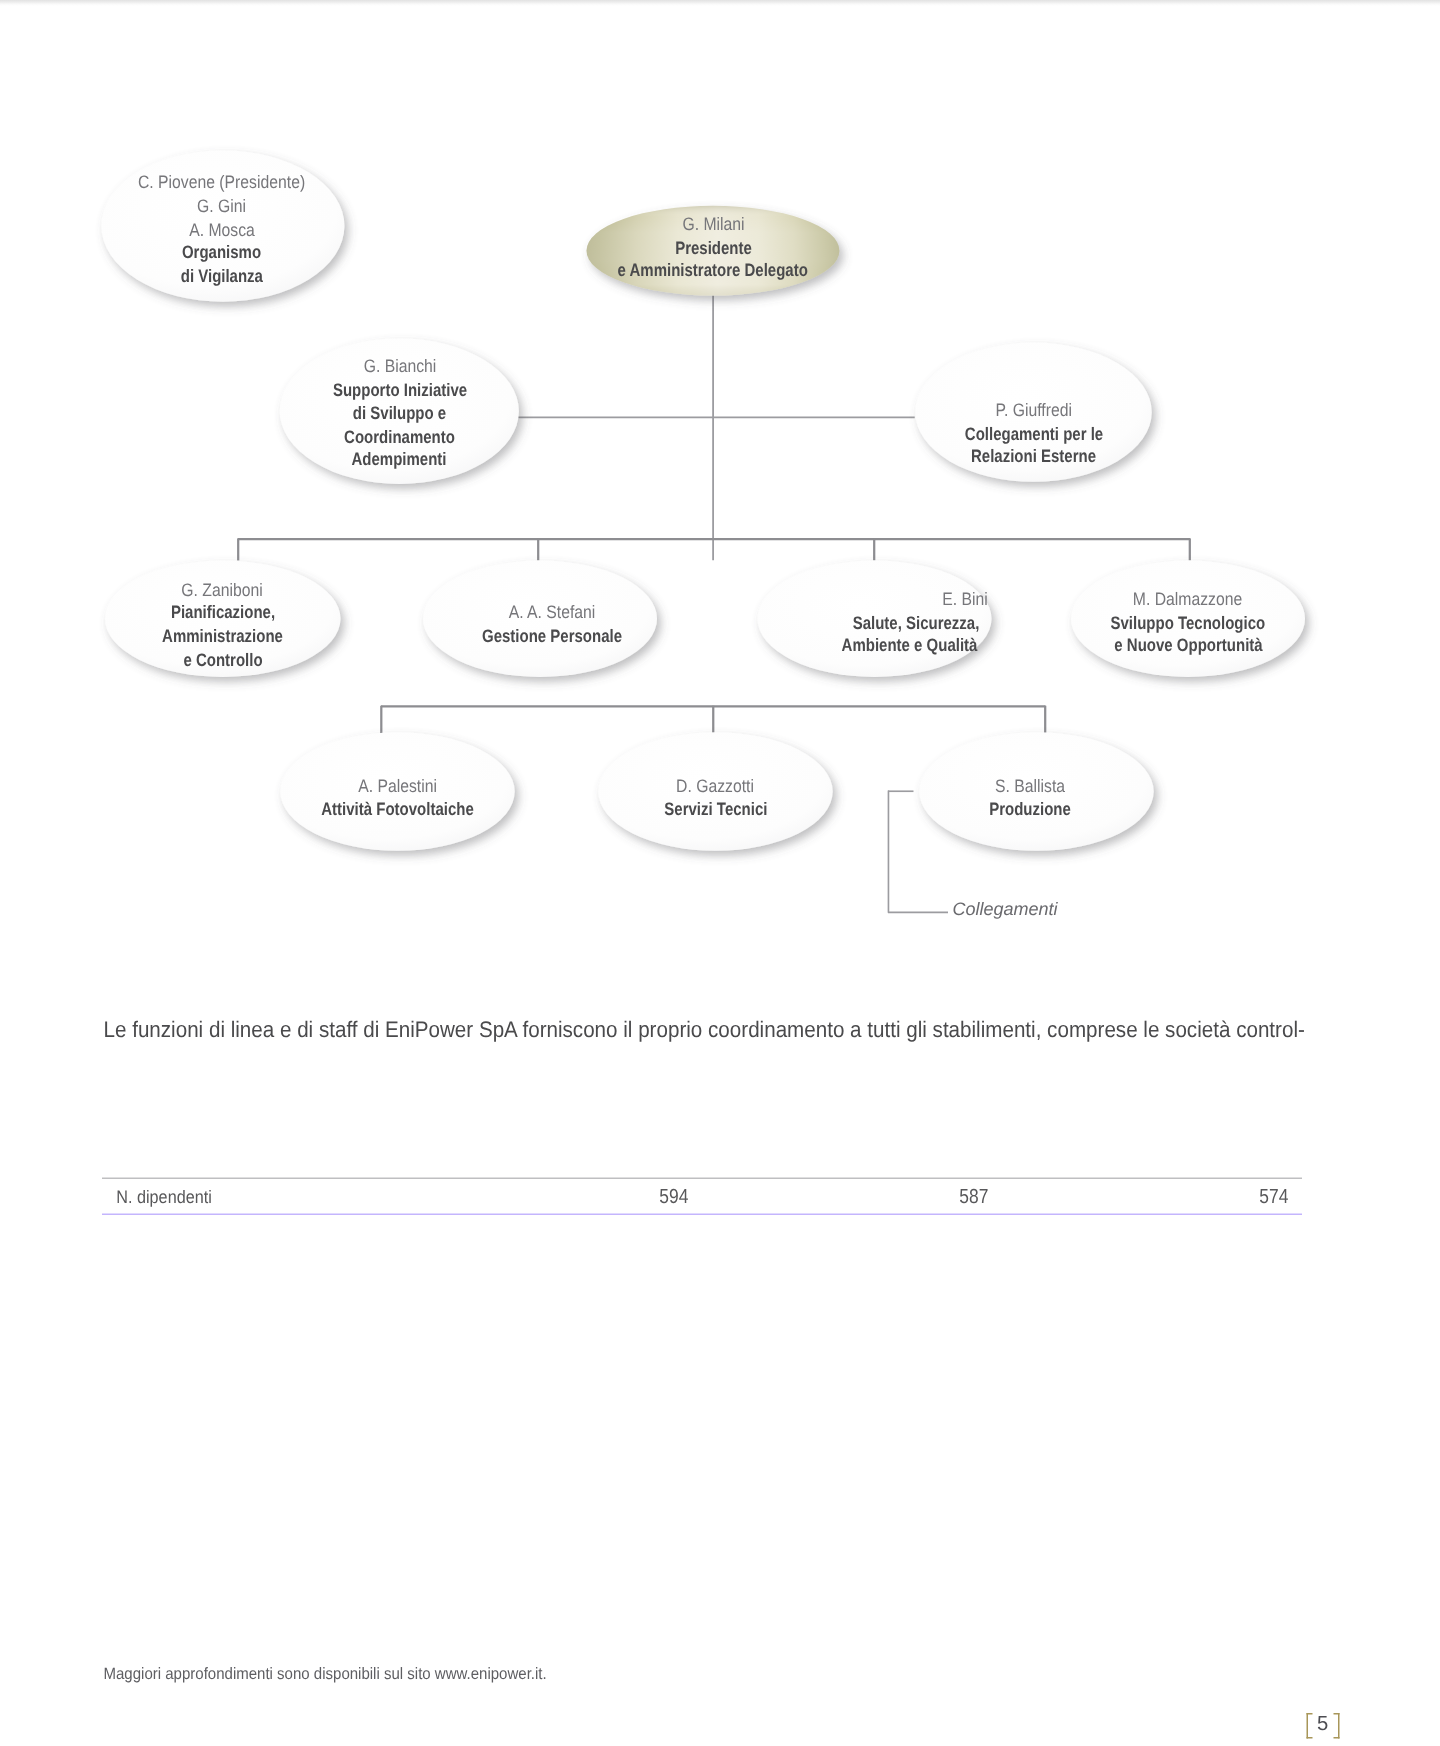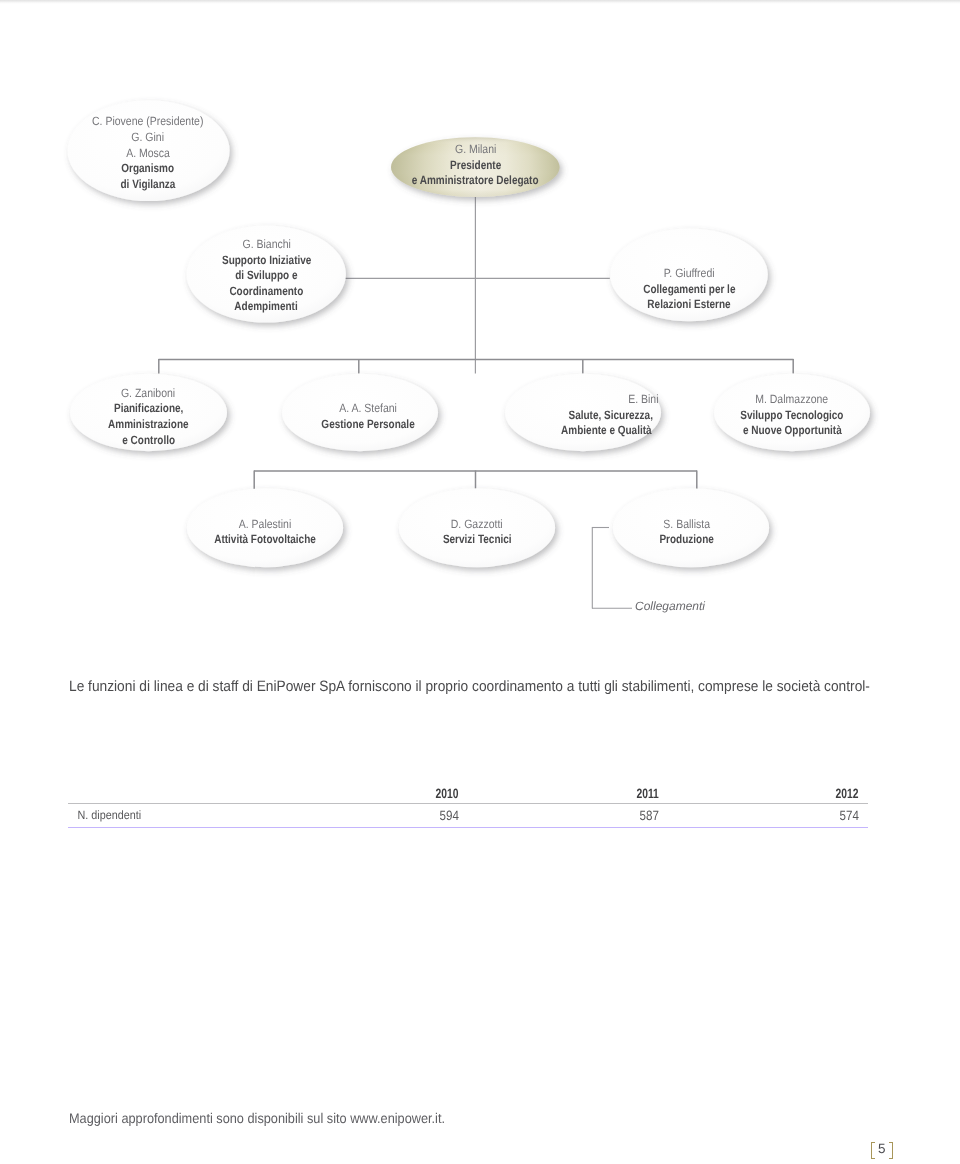--- a/index.html
+++ b/index.html
@@ -42,21 +42,21 @@
   .yr{font-size:13.5px;font-weight:700;color:#3D3D3F;text-align:right;padding-right:6px !important;}
   .rowline td{border-top:1px solid #BFBFC1;border-bottom:1px solid #c4b5fd;height:24px;}
   .rlbl{font-size:12px;color:#58585A;text-align:left;padding-left:6px !important;}
   #tbl td span{display:inline-block;transform-origin:center;}
   .yr span{transform:scaleX(0.765);transform-origin:right;}
   .rval span{transform:scaleX(0.86);transform-origin:right;}
   .rlbl span{transform:scaleX(0.90);transform-origin:left;}
   .rval{font-size:13.5px;color:#58585A;text-align:right;padding-right:7.3px !important;}
 
   
-  #foot{position:absolute;left:69.2px;top:1110px;font-size:14px;color:#5E5E62;white-space:nowrap;}
+  #foot{position:absolute;left:69.2px;top:1110px;font-size:11px;color:#5E5E62;white-space:nowrap;}
   #foot span{display:inline-block;transform:scaleX(0.910);transform-origin:left top;}
   #pageno{position:absolute;left:870.5px;top:1142px;width:22.5px;height:17px;}
   #pageno .br{position:absolute;top:0;width:4.5px;height:17px;
               border-top:1.2px solid #A89659;border-bottom:1.2px solid #A89659;box-sizing:border-box;
               font-size:0;color:transparent;}
   #pageno .brL{left:0;border-left:1.2px solid #A89659;}
   #pageno .brR{right:0;border-right:1.2px solid #A89659;}
   #pageno .n{position:absolute;left:0;width:22.5px;text-align:center;top:-0.2px;
              font-size:13.5px;line-height:13.5px;color:#4D4D52;}
 </style>
@@ -197,26 +197,20 @@
 
   <div id="tbl">
     <table>
       <colgroup>
           <col style="width:200px">
           <col style="width:200px">
           <col style="width:200px">
           <col style="width:200px">
         </colgroup>
       <tbody id="tbody">
-          <tr class="thead-row">
-            <td class="rlbl"><span></span></td>
-            <td class="yr"><span>2010</span></td>
-            <td class="yr"><span>2011</span></td>
-            <td class="yr"><span>2012</span></td>
-          </tr>
           <tr class="rowline">
             <td class="rlbl"><span>N. dipendenti</span></td>
             <td class="rval"><span>594</span></td>
             <td class="rval"><span>587</span></td>
             <td class="rval"><span>574</span></td>
           </tr>
         </tbody>
     </table>
   </div>
 

